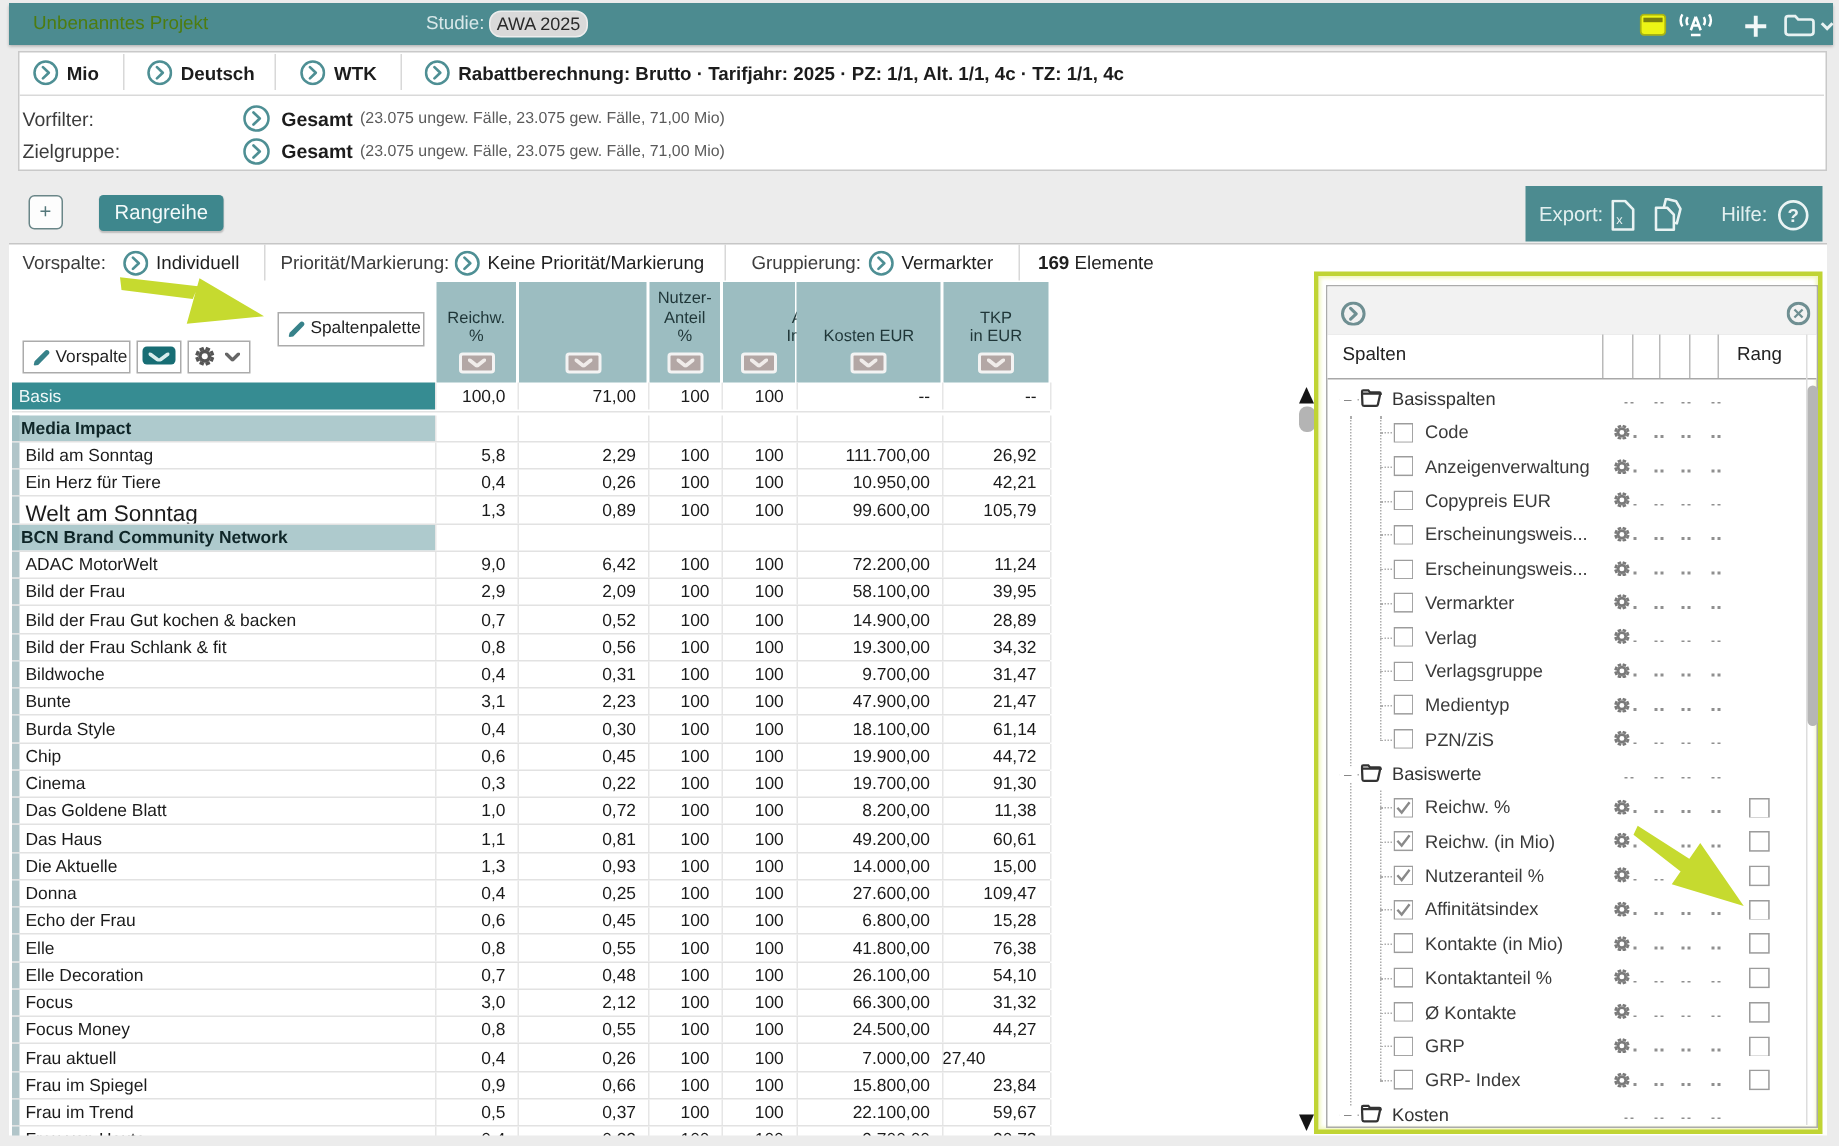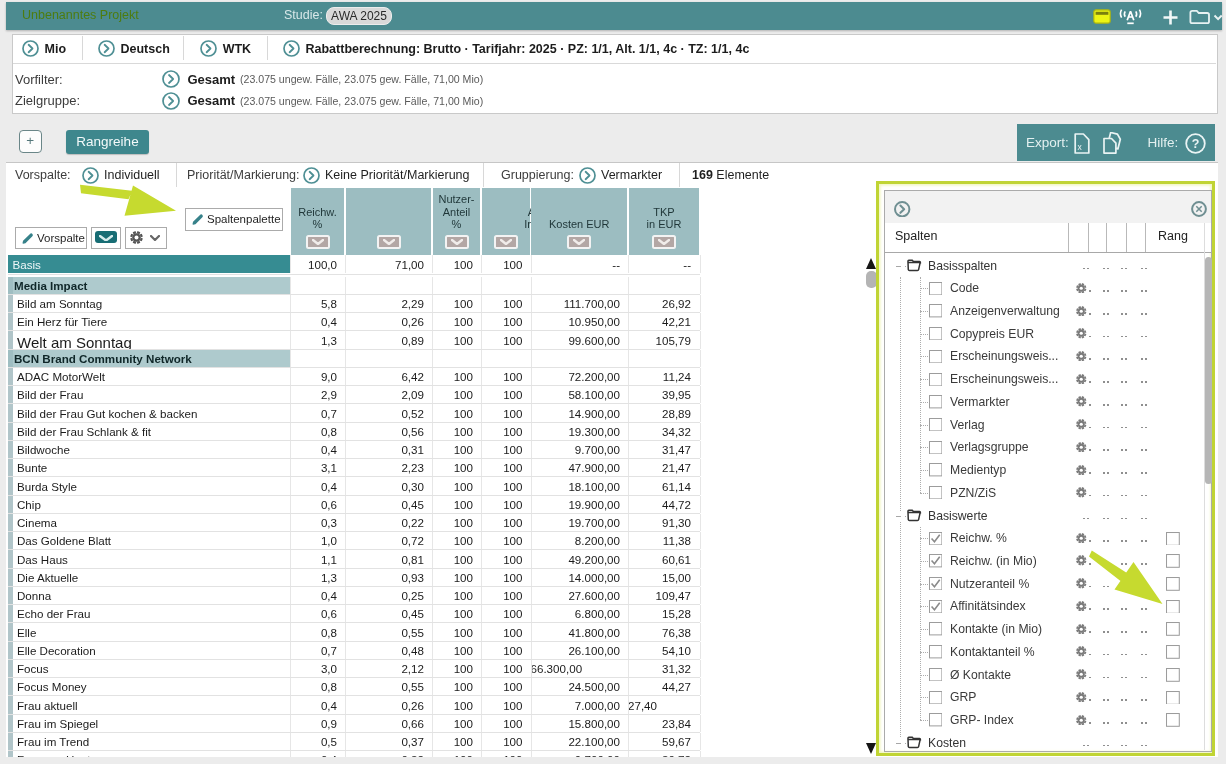--- a/index.html
+++ b/index.html
@@ -529,21 +529,21 @@
 <div class="abs" style="left:530.5px;top:641.60px;width:1px;height:17.25px;background:#E6E6E6"></div>
 <div class="abs" style="left:628px;top:641.60px;width:1px;height:17.25px;background:#E6E6E6"></div>
 <div class="abs" style="left:700px;top:641.60px;width:1px;height:17.25px;background:#E6E6E6"></div>
 <div class="abs" style="left:8px;top:659.85px;width:5.3px;height:17.25px;background:#B1C5C9"></div>
 <div class="abs" style="left:17px;top:662.05px;font-size:11.6px;color:#1B1B1B">Focus</div>
 <div class="abs" style="left:8px;top:677.10px;width:692px;height:1px;background:#E2E2E2"></div>
 <div class="abs" style="left:290px;top:662.05px;width:47px;font-size:11.6px;color:#1B1B1B;text-align:right">3,0</div>
 <div class="abs" style="left:345px;top:662.05px;width:79px;font-size:11.6px;color:#1B1B1B;text-align:right">2,12</div>
 <div class="abs" style="left:432px;top:662.05px;width:41px;font-size:11.6px;color:#1B1B1B;text-align:right">100</div>
 <div class="abs" style="left:481px;top:662.05px;width:41.5px;font-size:11.6px;color:#1B1B1B;text-align:right">100</div>
-<div class="abs" style="left:530.5px;top:662.05px;width:89.5px;font-size:11.6px;color:#1B1B1B;">66.300,00</div>
+<div class="abs" style="left:530.5px;top:662.05px;width:89.5px;font-size:11.6px;color:#1B1B1B;text-align:right">66.300,00</div>
 <div class="abs" style="left:628px;top:662.05px;width:63px;font-size:11.6px;color:#1B1B1B;text-align:right">31,32</div>
 <div class="abs" style="left:290px;top:659.85px;width:1px;height:17.25px;background:#E6E6E6"></div>
 <div class="abs" style="left:345px;top:659.85px;width:1px;height:17.25px;background:#E6E6E6"></div>
 <div class="abs" style="left:432px;top:659.85px;width:1px;height:17.25px;background:#E6E6E6"></div>
 <div class="abs" style="left:481px;top:659.85px;width:1px;height:17.25px;background:#E6E6E6"></div>
 <div class="abs" style="left:530.5px;top:659.85px;width:1px;height:17.25px;background:#E6E6E6"></div>
 <div class="abs" style="left:628px;top:659.85px;width:1px;height:17.25px;background:#E6E6E6"></div>
 <div class="abs" style="left:700px;top:659.85px;width:1px;height:17.25px;background:#E6E6E6"></div>
 <div class="abs" style="left:8px;top:678.10px;width:5.3px;height:17.25px;background:#B1C5C9"></div>
 <div class="abs" style="left:17px;top:680.30px;font-size:11.6px;color:#1B1B1B">Focus Money</div>

